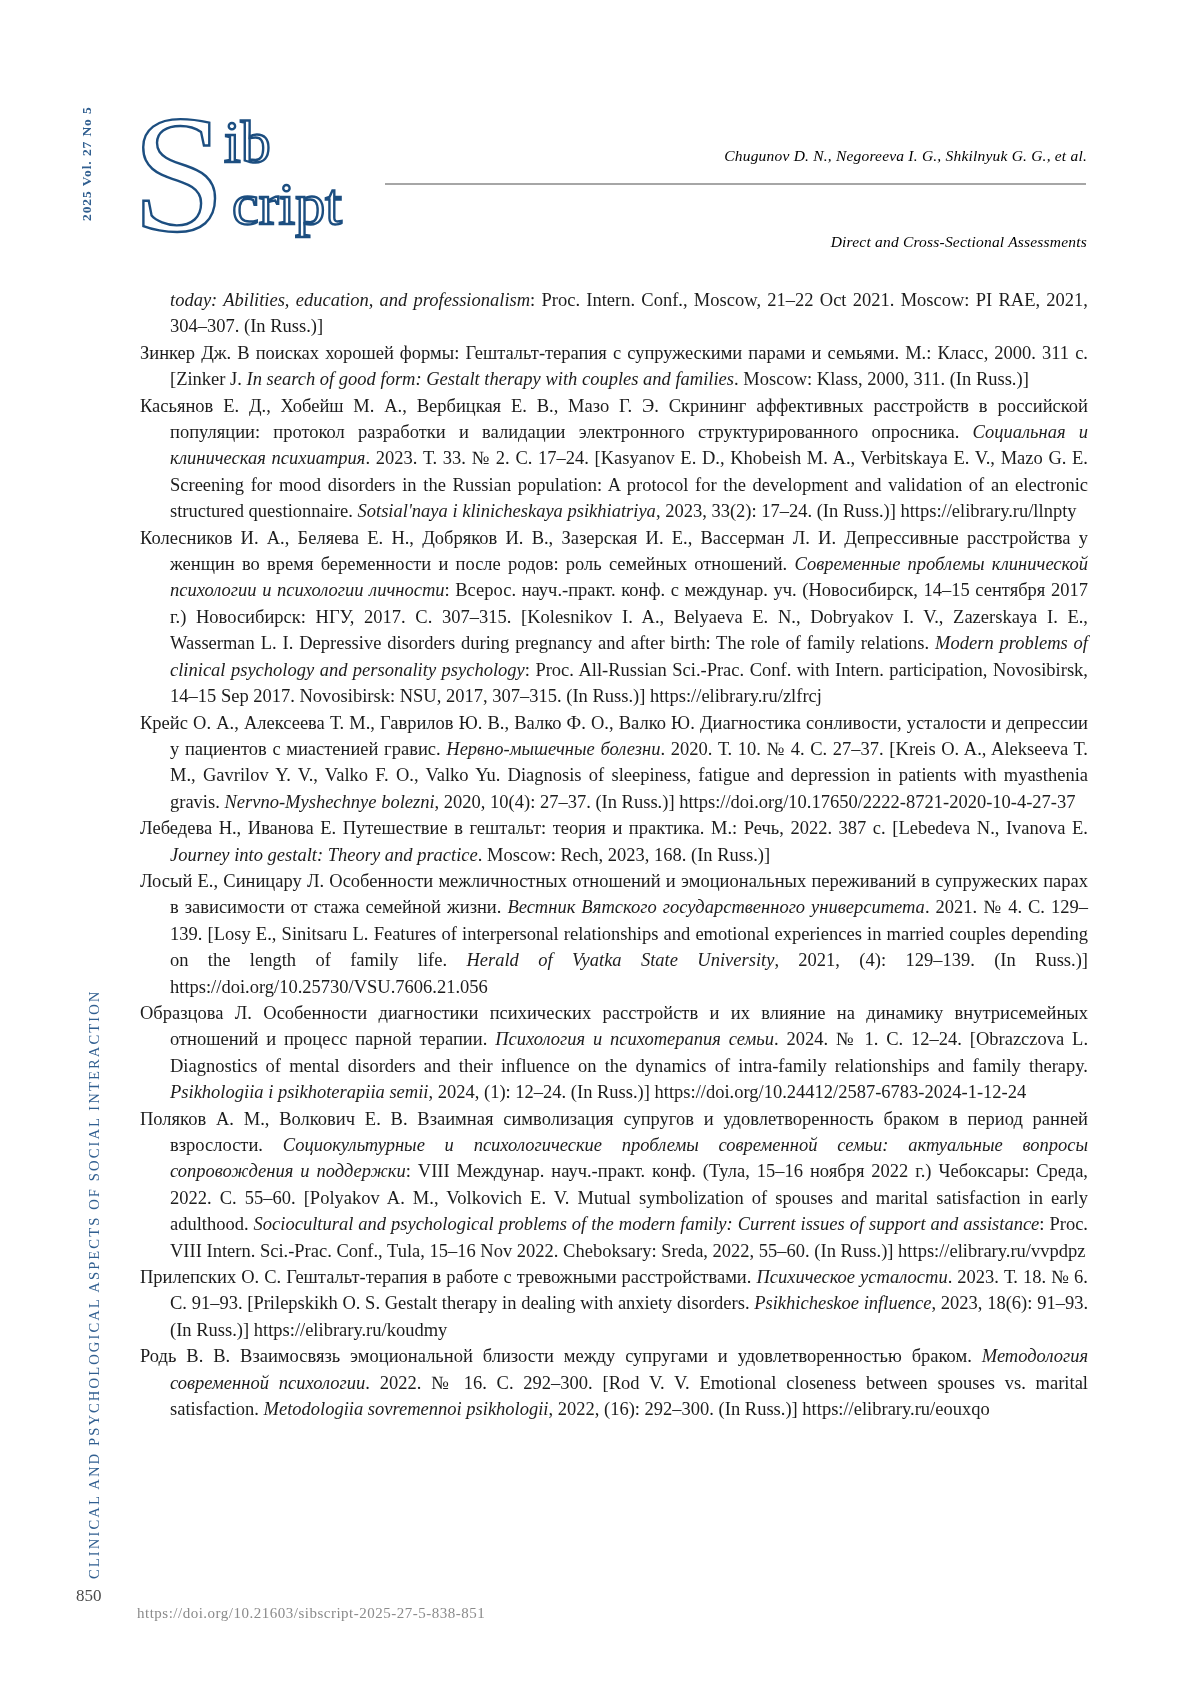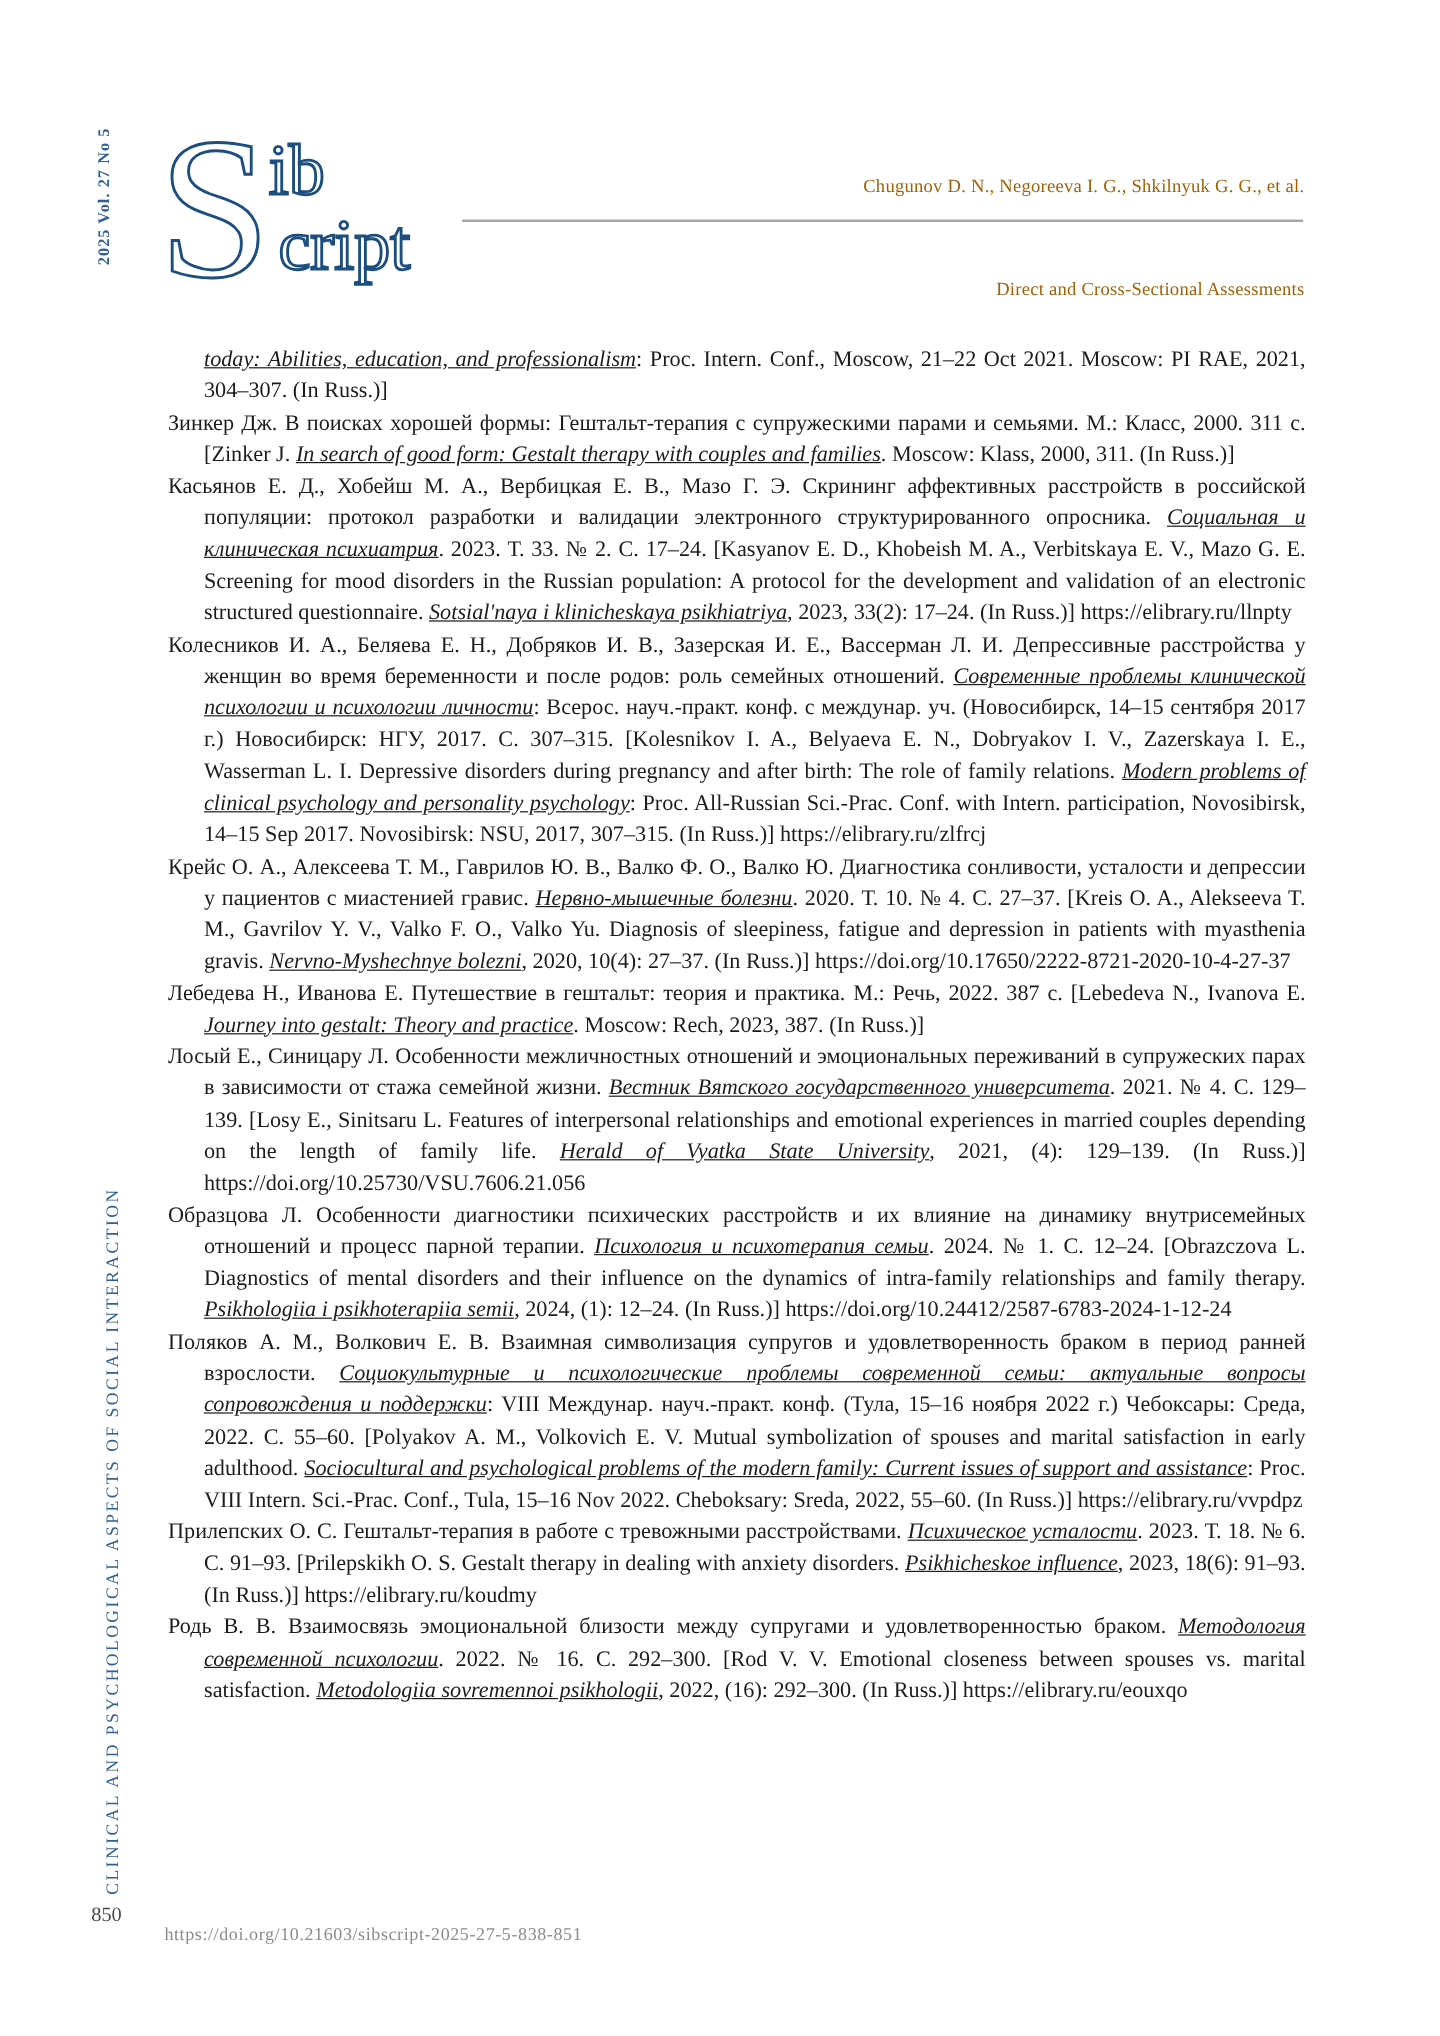--- a/index.html
+++ b/index.html
@@ -30,24 +30,25 @@
     font-weight:500;
     letter-spacing:2.1px;
   }
   
   #logo { position:absolute; left:128px; top:100px; }
   
   .hdr-text {
     position:absolute;
     right:113px;
     text-align:right;
-    color:#a16207;
+    color:#000000;
     font-size:15.5px;
     letter-spacing:0.2px;
     white-space:nowrap;
+    font-style:italic;
   }
   #hdr-authors { top:147px; }
   #hdr-running { top:197px;margin-top:36px; }
   #hdr-rule {
     position:absolute;
     left:385px; top:183px;
     width:701px; height:2px;
     background:#a6a6a6;
   }
   
@@ -59,21 +60,21 @@
     line-height:26.4px;
     color:#1c1c1c;
     text-align:justify;
   }
   #refs p.ref {
     margin:0;
     padding-left:30px;
     text-indent:-30px;
   }
   #refs p.ref.continuation { text-indent:0; }
-  #refs .it { font-style:italic;text-decoration:underline; }
+  #refs .it { font-style:italic; }
   
   #page-number {
     position:absolute;
     left:76px; top:1586px;
     font-size:17px;
     color:#4a4a4a;
     text-align:right;
   }
   #footer-doi {
     position:absolute;
@@ -102,21 +103,21 @@
   <div id="hdr-authors" class="hdr-text">Chugunov D. N., Negoreeva I. G., Shkilnyuk G. G., et al.</div>
   <div id="hdr-rule"></div>
   <div id="hdr-running" class="hdr-text">Direct and Cross-Sectional Assessments</div>
 
   <div id="refs">
       <p class="ref continuation"><span class="it">today: Abilities, education, and professionalism</span><span>: Proc. Intern. Conf., Moscow, 21–22 Oct 2021. Moscow: PI RAE, 2021, 304–307. (In Russ.)]</span></p>
       <p class="ref"><span>Зинкер Дж. В поисках хорошей формы: Гештальт-терапия с супружескими парами и семьями. М.: Класс, 2000. 311 с. [Zinker J. </span><span class="it">In search of good form: Gestalt therapy with couples and families</span><span>. Moscow: Klass, 2000, 311. (In Russ.)]</span></p>
       <p class="ref"><span>Касьянов Е. Д., Хобейш М. А., Вербицкая Е. В., Мазо Г. Э. Скрининг аффективных расстройств в российской популяции: протокол разработки и валидации электронного структурированного опросника. </span><span class="it">Социальная и клиническая психиатрия</span><span>. 2023. Т. 33. № 2. С. 17–24. [Kasyanov E. D., Khobeish M. A., Verbitskaya E. V., Mazo G. E. Screening for mood disorders in the Russian population: A protocol for the development and validation of an electronic structured questionnaire. </span><span class="it">Sotsial'naya i klinicheskaya psikhiatriya</span><span>, 2023, 33(2): 17–24. (In Russ.)] https://elibrary.ru/llnpty</span></p>
       <p class="ref"><span>Колесников И. А., Беляева Е. Н., Добряков И. В., Зазерская И. Е., Вассерман Л. И. Депрессивные расстройства у женщин во время беременности и после родов: роль семейных отношений. </span><span class="it">Современные проблемы клинической психологии и психологии личности</span><span>: Всерос. науч.-практ. конф. с междунар. уч. (Новосибирск, 14–15 сентября 2017 г.) Новосибирск: НГУ, 2017. С. 307–315. [Kolesnikov I. A., Belyaeva E. N., Dobryakov I. V., Zazerskaya I. E., Wasserman L. I. Depressive disorders during pregnancy and after birth: The role of family relations. </span><span class="it">Modern problems of clinical psychology and personality psychology</span><span>: Proc. All-Russian Sci.-Prac. Conf. with Intern. participation, Novosibirsk, 14–15 Sep 2017. Novosibirsk: NSU, 2017, 307–315. (In Russ.)] https://elibrary.ru/zlfrcj</span></p>
       <p class="ref"><span>Крейс О. А., Алексеева Т. М., Гаврилов Ю. В., Валко Ф. О., Валко Ю. Диагностика сонливости, усталости и депрессии у пациентов с миастенией гравис. </span><span class="it">Нервно-мышечные болезни</span><span>. 2020. Т. 10. № 4. С. 27–37. [Kreis O. A., Alekseeva T. M., Gavrilov Y. V., Valko F. O., Valko Yu. Diagnosis of sleepiness, fatigue and depression in patients with myasthenia gravis. </span><span class="it">Nervno-Myshechnye bolezni</span><span>, 2020, 10(4): 27–37. (In Russ.)] https://doi.org/10.17650/2222-8721-2020-10-4-27-37</span></p>
-      <p class="ref"><span>Лебедева Н., Иванова Е. Путешествие в гештальт: теория и практика. М.: Речь, 2022. 387 с. [Lebedeva N., Ivanova E. </span><span class="it">Journey into gestalt: Theory and practice</span><span>. Moscow: Rech, 2023, 387. (In Russ.)]</span></p>
+      <p class="ref"><span>Лебедева Н., Иванова Е. Путешествие в гештальт: теория и практика. М.: Речь, 2022. 387 с. [Lebedeva N., Ivanova E. </span><span class="it">Journey into gestalt: Theory and practice</span><span>. Moscow: Rech, 2023, 168. (In Russ.)]</span></p>
       <p class="ref"><span>Лосый Е., Синицару Л. Особенности межличностных отношений и эмоциональных переживаний в супружеских парах в зависимости от стажа семейной жизни. </span><span class="it">Вестник Вятского государственного университета</span><span>. 2021. № 4. С. 129–139. [Losy E., Sinitsaru L. Features of interpersonal relationships and emotional experiences in married couples depending on the length of family life. </span><span class="it">Herald of Vyatka State University</span><span>, 2021, (4): 129–139. (In Russ.)] https://doi.org/10.25730/VSU.7606.21.056</span></p>
       <p class="ref"><span>Образцова Л. Особенности диагностики психических расстройств и их влияние на динамику внутрисемейных отношений и процесс парной терапии. </span><span class="it">Психология и психотерапия семьи</span><span>. 2024. № 1. С. 12–24. [Obrazczova L. Diagnostics of mental disorders and their influence on the dynamics of intra-family relationships and family therapy. </span><span class="it">Psikhologiia i psikhoterapiia semii</span><span>, 2024, (1): 12–24. (In Russ.)] https://doi.org/10.24412/2587-6783-2024-1-12-24</span></p>
       <p class="ref"><span>Поляков А. М., Волкович Е. В. Взаимная символизация супругов и удовлетворенность браком в период ранней взрослости. </span><span class="it">Социокультурные и психологические проблемы современной семьи: актуальные вопросы сопровождения и поддержки</span><span>: VIII Междунар. науч.-практ. конф. (Тула, 15–16 ноября 2022 г.) Чебоксары: Среда, 2022. С. 55–60. [Polyakov A. M., Volkovich E. V. Mutual symbolization of spouses and marital satisfaction in early adulthood. </span><span class="it">Sociocultural and psychological problems of the modern family: Current issues of support and assistance</span><span>: Proc. VIII Intern. Sci.-Prac. Conf., Tula, 15–16 Nov 2022. Cheboksary: Sreda, 2022, 55–60. (In Russ.)] https://elibrary.ru/vvpdpz</span></p>
       <p class="ref"><span>Прилепских О. С. Гештальт-терапия в работе с тревожными расстройствами. </span><span class="it">Психическое усталости</span><span>. 2023. Т. 18. № 6. С. 91–93. [Prilepskikh O. S. Gestalt therapy in dealing with anxiety disorders. </span><span class="it">Psikhicheskoe influence</span><span>, 2023, 18(6): 91–93. (In Russ.)] https://elibrary.ru/koudmy</span></p>
       <p class="ref"><span>Родь В. В. Взаимосвязь эмоциональной близости между супругами и удовлетворенностью браком. </span><span class="it">Методология современной психологии</span><span>. 2022. № 16. С. 292–300. [Rod V. V. Emotional closeness between spouses vs. marital satisfaction. </span><span class="it">Metodologiia sovremennoi psikhologii</span><span>, 2022, (16): 292–300. (In Russ.)] https://elibrary.ru/eouxqo</span></p>
     </div>
 
   <div id="section-title" class="v-label">CLINICAL AND PSYCHOLOGICAL ASPECTS OF SOCIAL INTERACTION</div>
 
   <div id="page-number">850</div>

